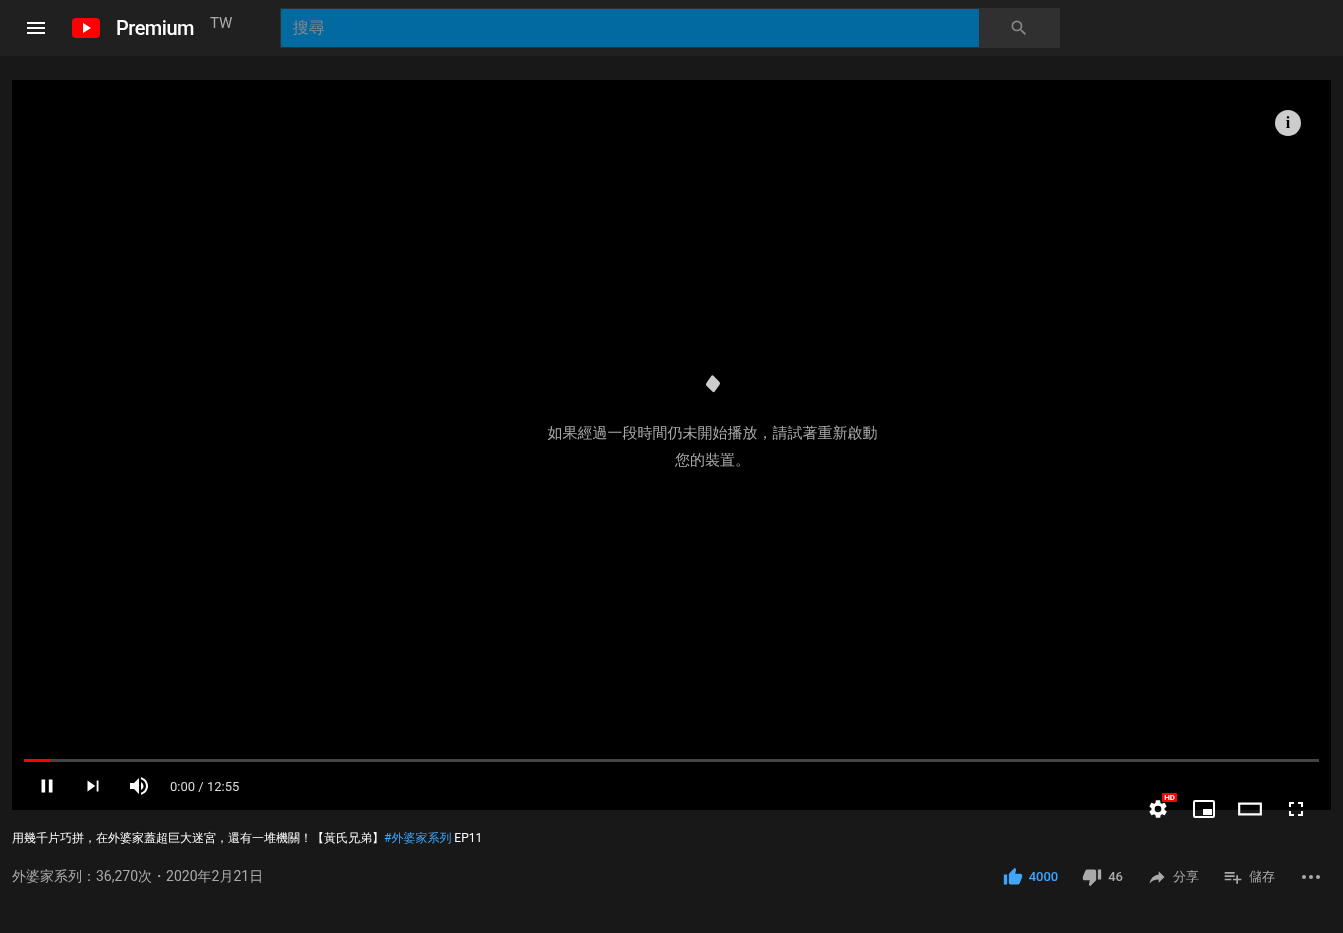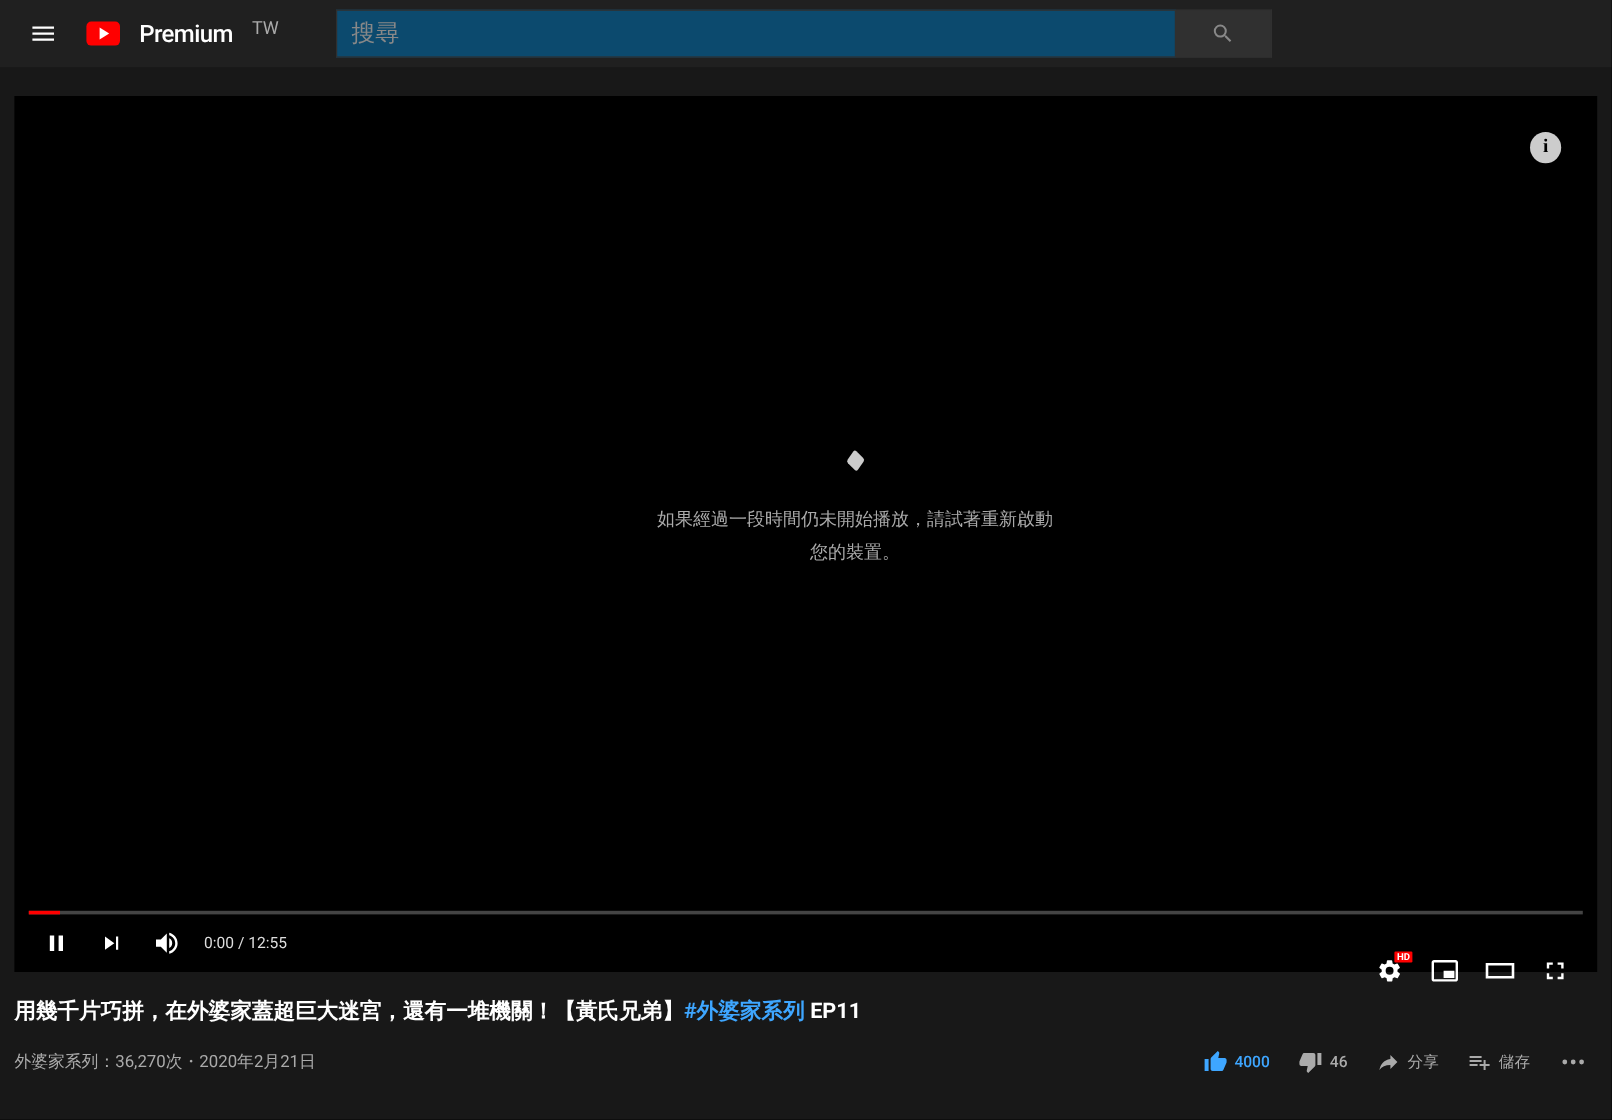--- a/index.html
+++ b/index.html
@@ -20,22 +20,22 @@
       padding: 0 16px;
     }
     .menu-btn { width: 40px; height: 40px; display: flex; align-items: center; justify-content: center; cursor: pointer; }
     .logo-wrap { display: flex; align-items: center; margin-left: 16px; position: relative; gap: 12px; }
     .yt-logo-icon { width: 28px; height: 20px; background: #ff0000; border-radius: 4px; display: flex; align-items: center; justify-content: center; margin-right: 4px; }
     .yt-play-tri { width: 0; height: 0; border-left: 8px solid #fff; border-top: 5px solid transparent; border-bottom: 5px solid transparent; margin-left: 2px; }
     .logo-text { font-size: 20px; font-weight: 500; letter-spacing: -0.5px; color: #fff; }
     .logo-region { font-size: 15px; color: #aaa; margin-left: 4px; margin-top: -10px; }
     .search-wrap { display: flex; margin-left: auto; margin-right: auto; position: relative; left: -20px; }
     .search-input {
-      width: 700px; height: 40px; background: #0c4a6e; border: 1px solid #303030;
-      color: #fff; padding: 0 12px; font-size: 20px; outline: none;
+      width: 700px; height: 40px; background: #0369a1; border: 1px solid #303030;
+      color: #fff; padding: 0 12px; font-size: 16px; outline: none;
     }
     .search-input::placeholder { color: #888; }
     .search-btn {
       width: 80px; height: 40px; background: #303030; border: 1px solid #303030; border-left: none;
       display: flex; align-items: center; justify-content: center; cursor: pointer;
     }
     .header-spacer-right { width: 180px; }
 
     
     .video-container {
@@ -77,21 +77,21 @@
     .time-display { color: #ddd; font-size: 13px; margin-left: 8px; }
     .controls-right { margin-left: auto; display: flex; align-items: flex-start; margin-top: 45px; }
     .settings-badge { position: relative; }
     .hd-badge {
       position: absolute; top: 8px; right: 4px; background: #ff0000; color: #fff;
       font-size: 8px; font-weight: 700; padding: 0 2px; border-radius: 1px;
     }
 
     
     .below { margin: 20px 12px 0 12px; }
-    .title-row { font-size: 18px; font-weight: 700; color: #fff; line-height: 1.4; }
+    .title-row { font-size: 12px; font-weight: 400; color: #fff; line-height: 1.4; }
     .title-hash { color: #3ea6ff; }
     .meta-row { display: flex; align-items: center; margin-top: 12px; }
     .meta-text { color: #aaa; font-size: 14px; }
     .actions { margin-left: auto; display: flex; align-items: center; gap: 8px; }
     .action-btn { display: flex; align-items: center; gap: 6px; padding: 8px; cursor: pointer; color: #aaa; font-size: 13px; font-weight: 500; }
     .action-btn.liked { color: #3ea6ff; }
     .action-btn svg { width: 20px; height: 20px; fill: currentColor; }
     .more-btn { width: 40px; display: flex; align-items: center; justify-content: center; cursor: pointer; }
   </style>
 </head>

